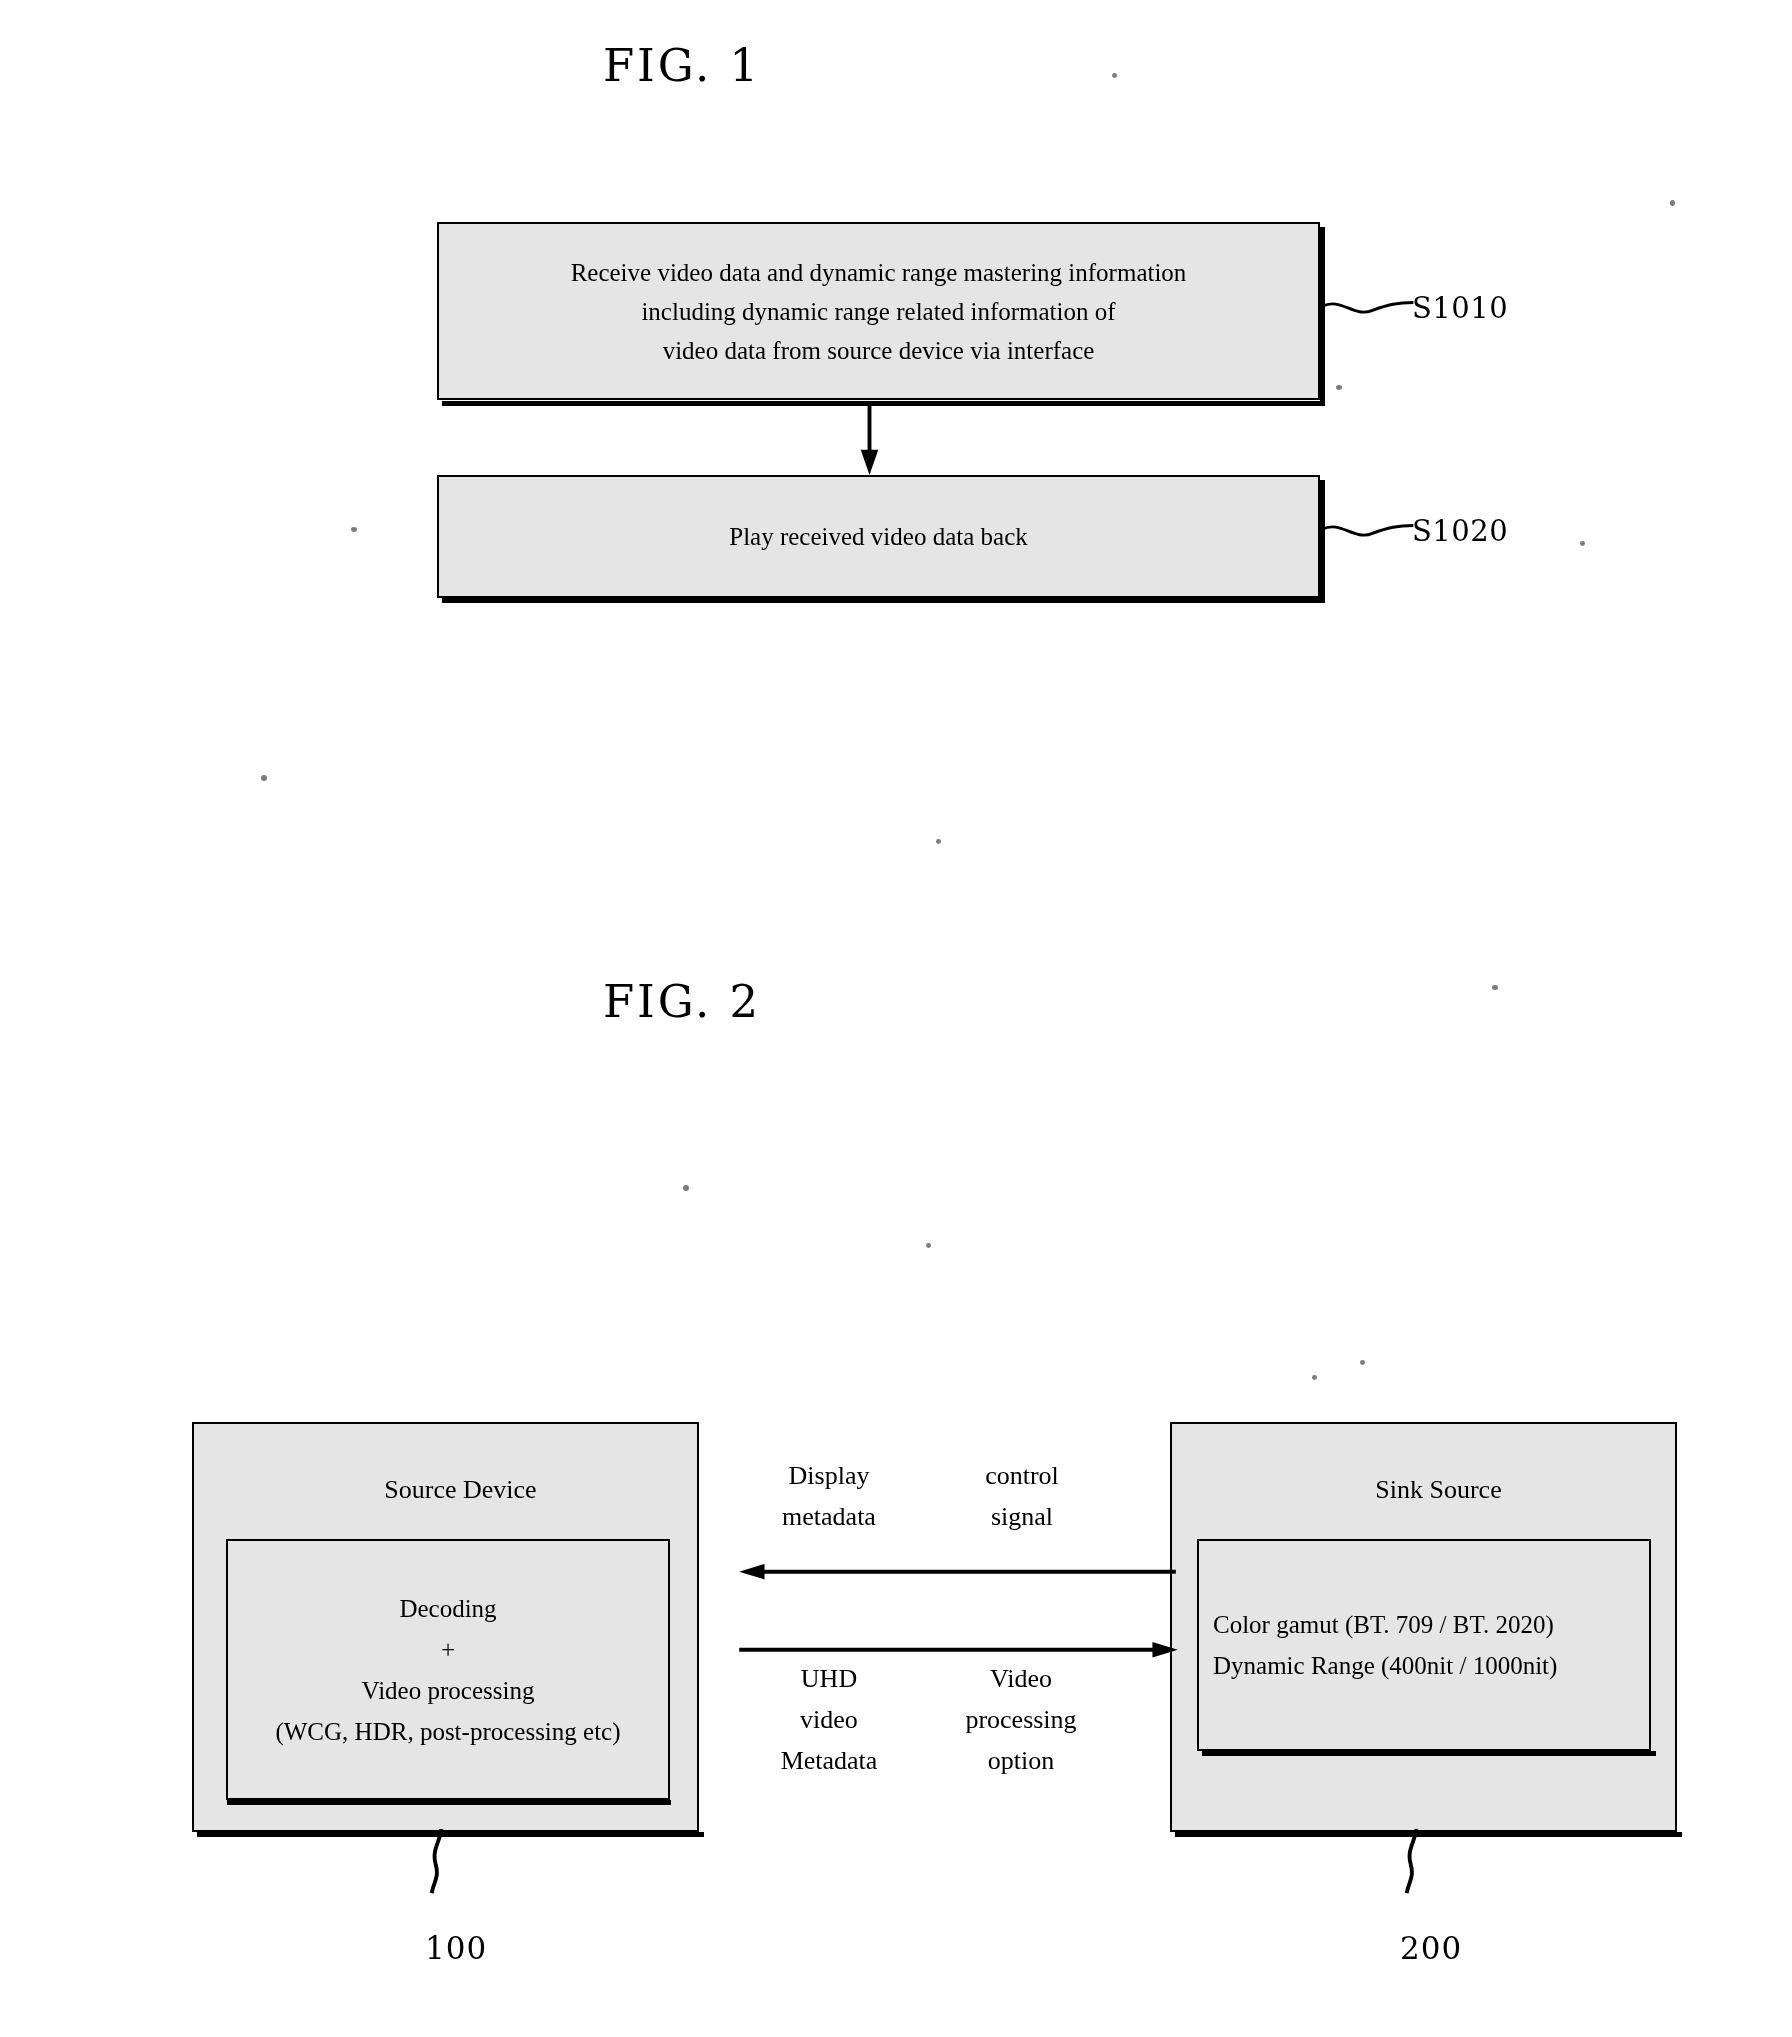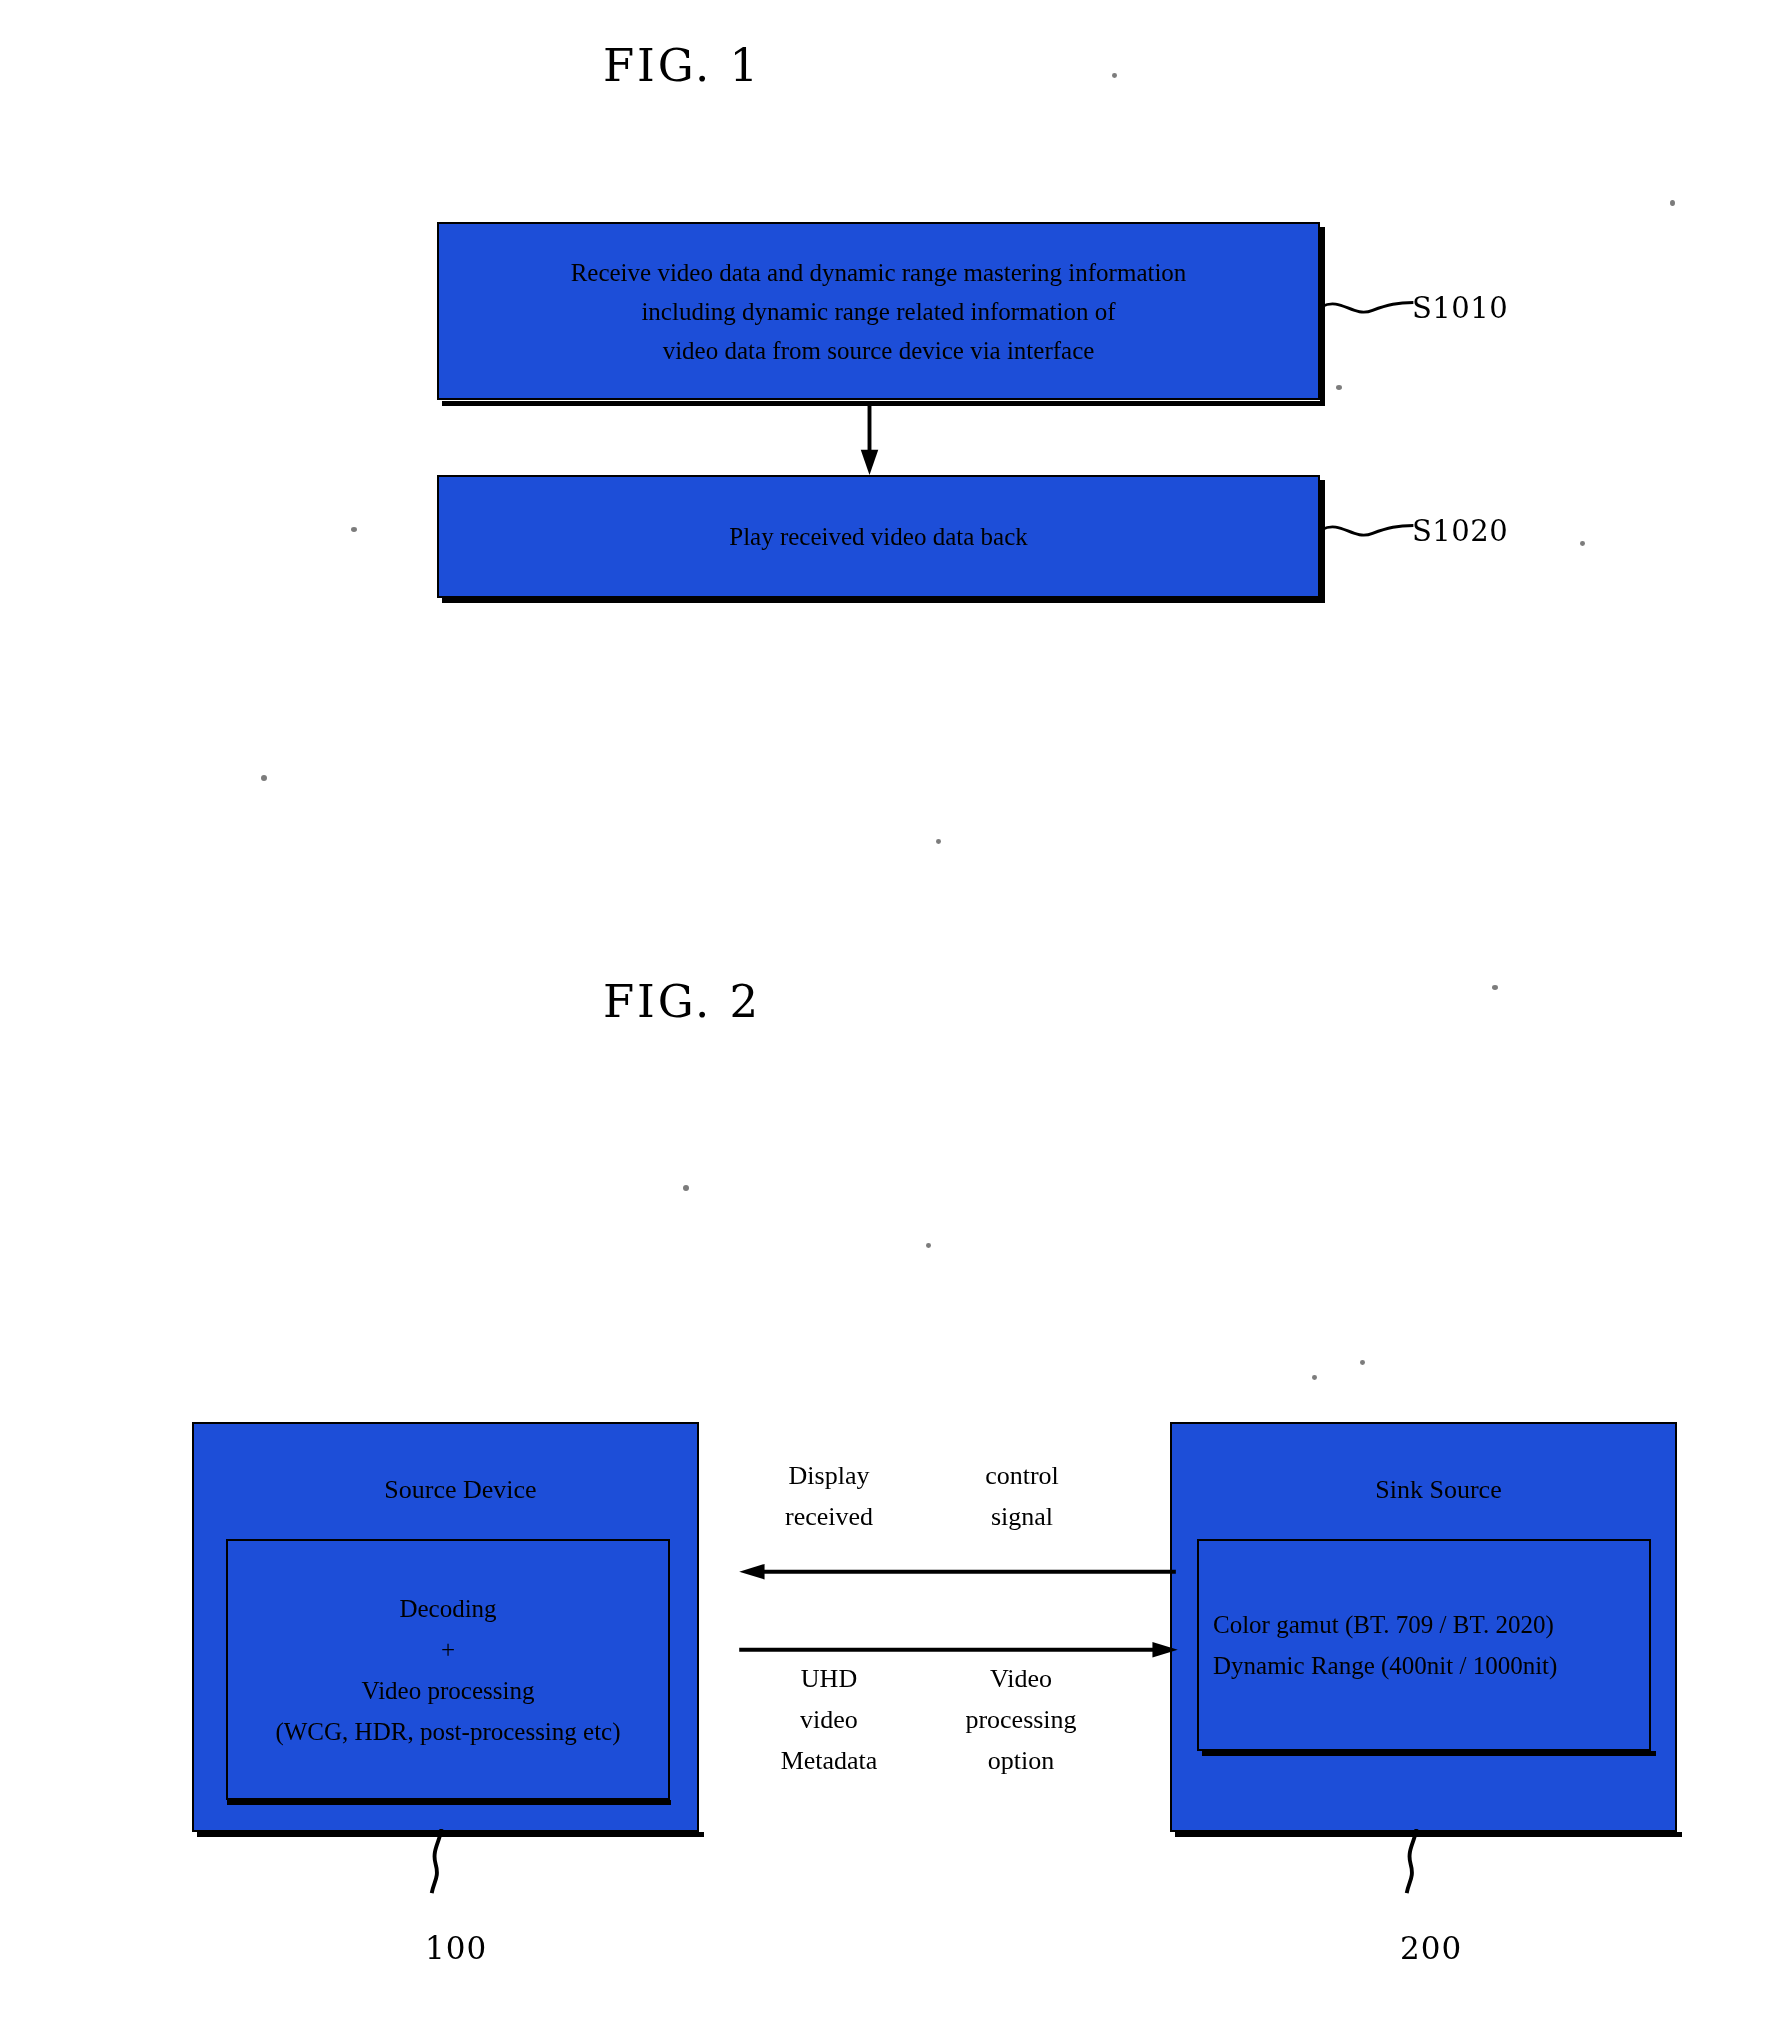--- a/index.html
+++ b/index.html
@@ -30,21 +30,21 @@
     color: #000;
     white-space: nowrap;
   }
   #fig1-title { left: 603px; top: 39px; }
   #fig2-title { left: 603px; top: 975px; }
 
   
   .box {
     position: absolute;
     border: 2.9px solid #000;
-    background: #1d4ed8;
+    background: #e5e5e5;
     box-sizing: border-box;
     display: flex;
     align-items: center;
     justify-content: center;
     text-align: center;
   }
   .box-shadow-b {
     position: absolute;
     background: #000;
     height: 4.9px;
@@ -220,21 +220,21 @@
   </div>
   <div class="box-shadow-b" style="left:1175px; top:1832px; width:507px;"></div>
 
   <div class="box" id="box-sink-inner">
     <div class="inner-text left">Color gamut (BT. 709 / BT. 2020)
 Dynamic Range (400nit / 1000nit)</div>
   </div>
   <div class="box-shadow-b" style="left:1202px; top:1751px; width:454px;"></div>
 
   <div class="sig-label" id="sig-display-metadata">Display
-received</div>
+metadata</div>
   <div class="sig-label" id="sig-control-signal">control
 signal</div>
 
   <svg id="arrow-left" width="439" height="23.4" viewBox="0 0 450 24">
     <line x1="22" y1="12" x2="448" y2="12" stroke="#000" stroke-width="4"></line>
     <polygon points="0,12 26,4 26,20" fill="#000"></polygon>
   </svg>
 
   <svg id="arrow-right" width="439" height="23.4" viewBox="0 0 450 24">
     <line x1="0" y1="12" x2="428" y2="12" stroke="#000" stroke-width="4"></line>

